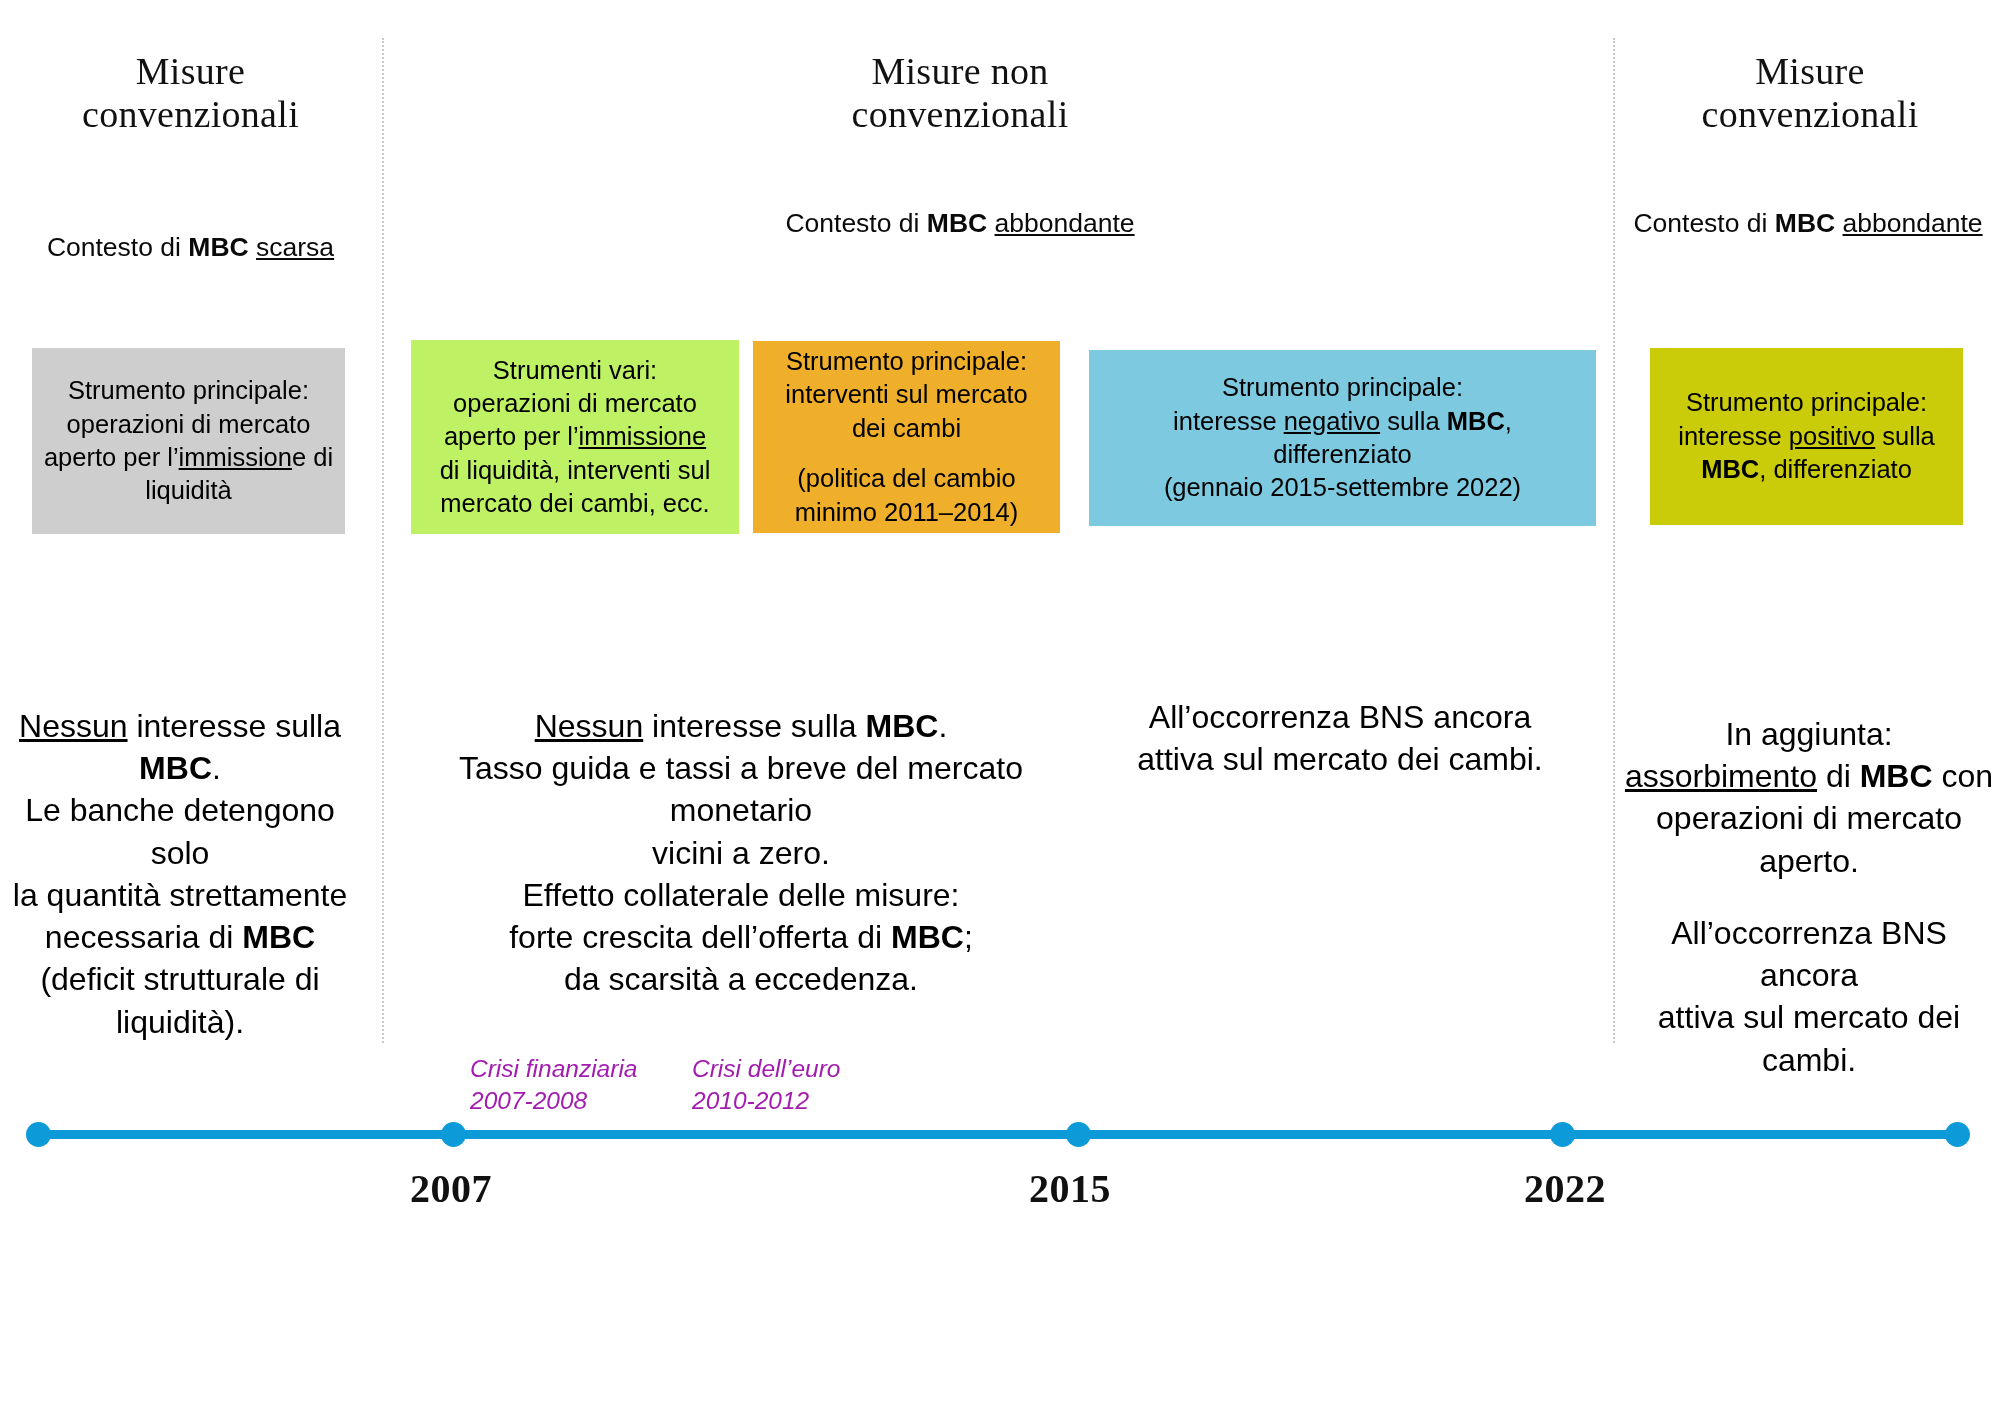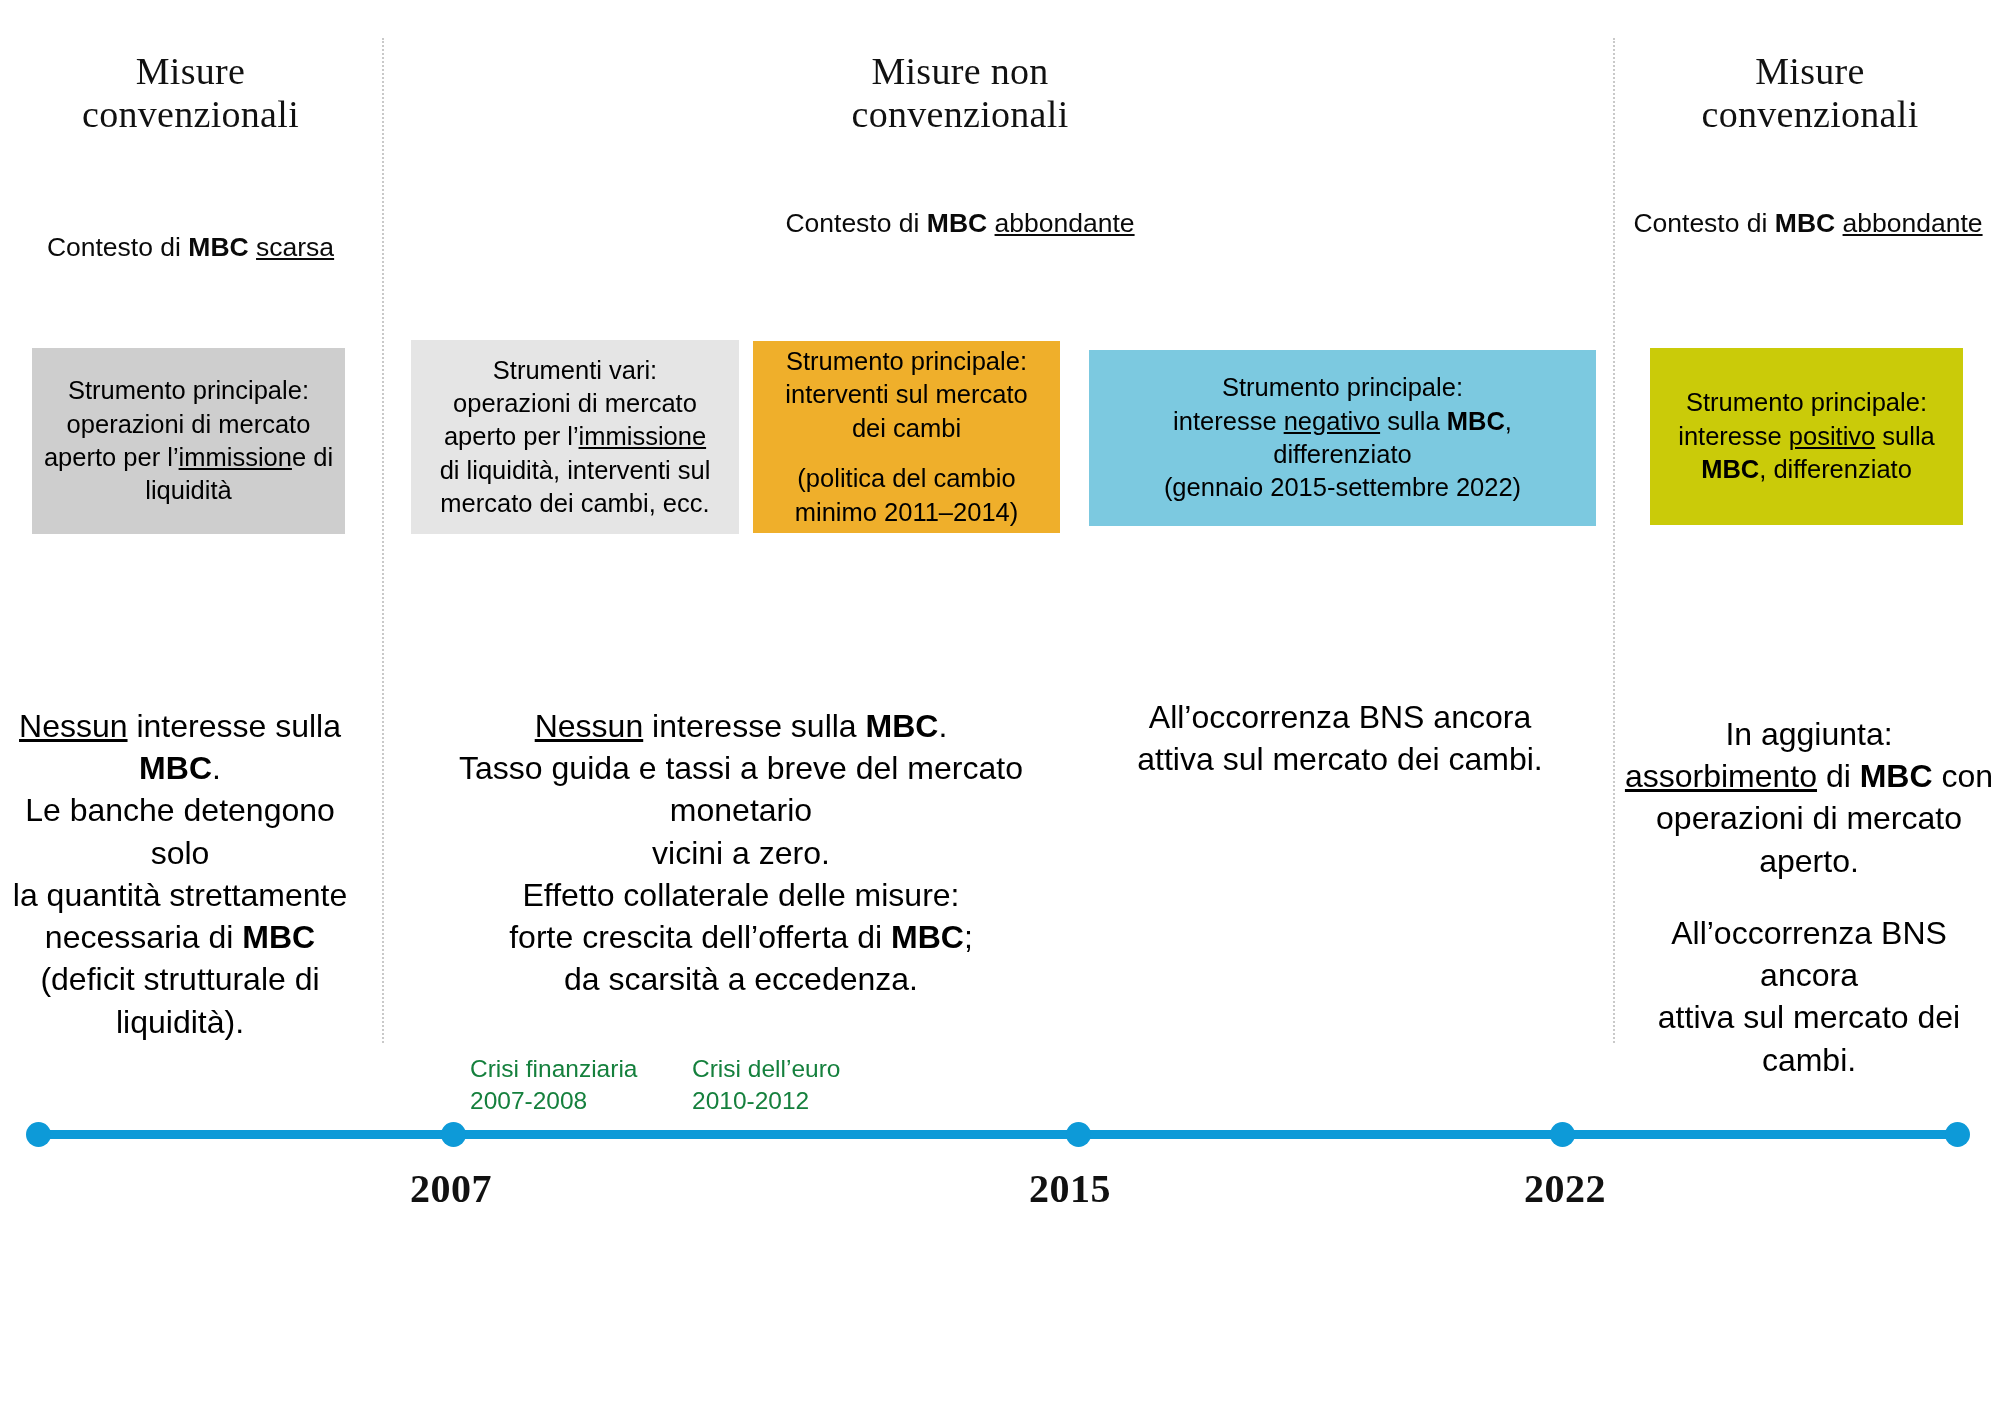--- a/index.html
+++ b/index.html
@@ -83,21 +83,22 @@
   .note p { margin: 0; }
   .note p.gap { margin-top: 30px; }
   .note b { font-weight: 700; }
 
   
   .crisis {
     position: absolute;
     font-size: 24.5px;
     line-height: 1.32;
     text-align: left;
-    color: #15803d;
+    color: #a21caf;
+    font-style: italic;
   }
   .crisis div { white-space: nowrap; }
 
   
   #timeline-line {
     position: absolute;
     left: 30px;
     top: 1130px;
     width: 1932px;
     height: 9px;
@@ -154,21 +155,21 @@
     <span>Contesto di </span><b>MBC</b><span> </span><span class="u">abbondante</span>
   </div>
 
   <div class="box" id="box-grey" style="left: 32px; top: 348px; width: 313px; height: 186px; background: rgb(206, 206, 206);">
     <p>Strumento principale:</p>
     <p>operazioni di mercato</p>
     <p><span>aperto per l’</span><span class="u">immission</span><span>e di</span></p>
     <p>liquidità</p>
   </div>
 
-  <div class="box" id="box-yellow" style="left: 411px; top: 340px; width: 328px; height: 194px; background: #e5e5e5;">
+  <div class="box" id="box-yellow" style="left: 411px; top: 340px; width: 328px; height: 194px; background: #bef264;">
     <p>Strumenti vari:</p>
     <p>operazioni di mercato</p>
     <p><span>aperto per l’</span><span class="u">immissione</span></p>
     <p>di liquidità, interventi sul</p>
     <p>mercato dei cambi, ecc.</p>
   </div>
 
   <div class="box" id="box-orange" style="left: 753px; top: 341px; width: 307px; height: 192px; background: rgb(239, 175, 43);">
     <p>Strumento principale:</p>
     <p>interventi sul mercato</p>

